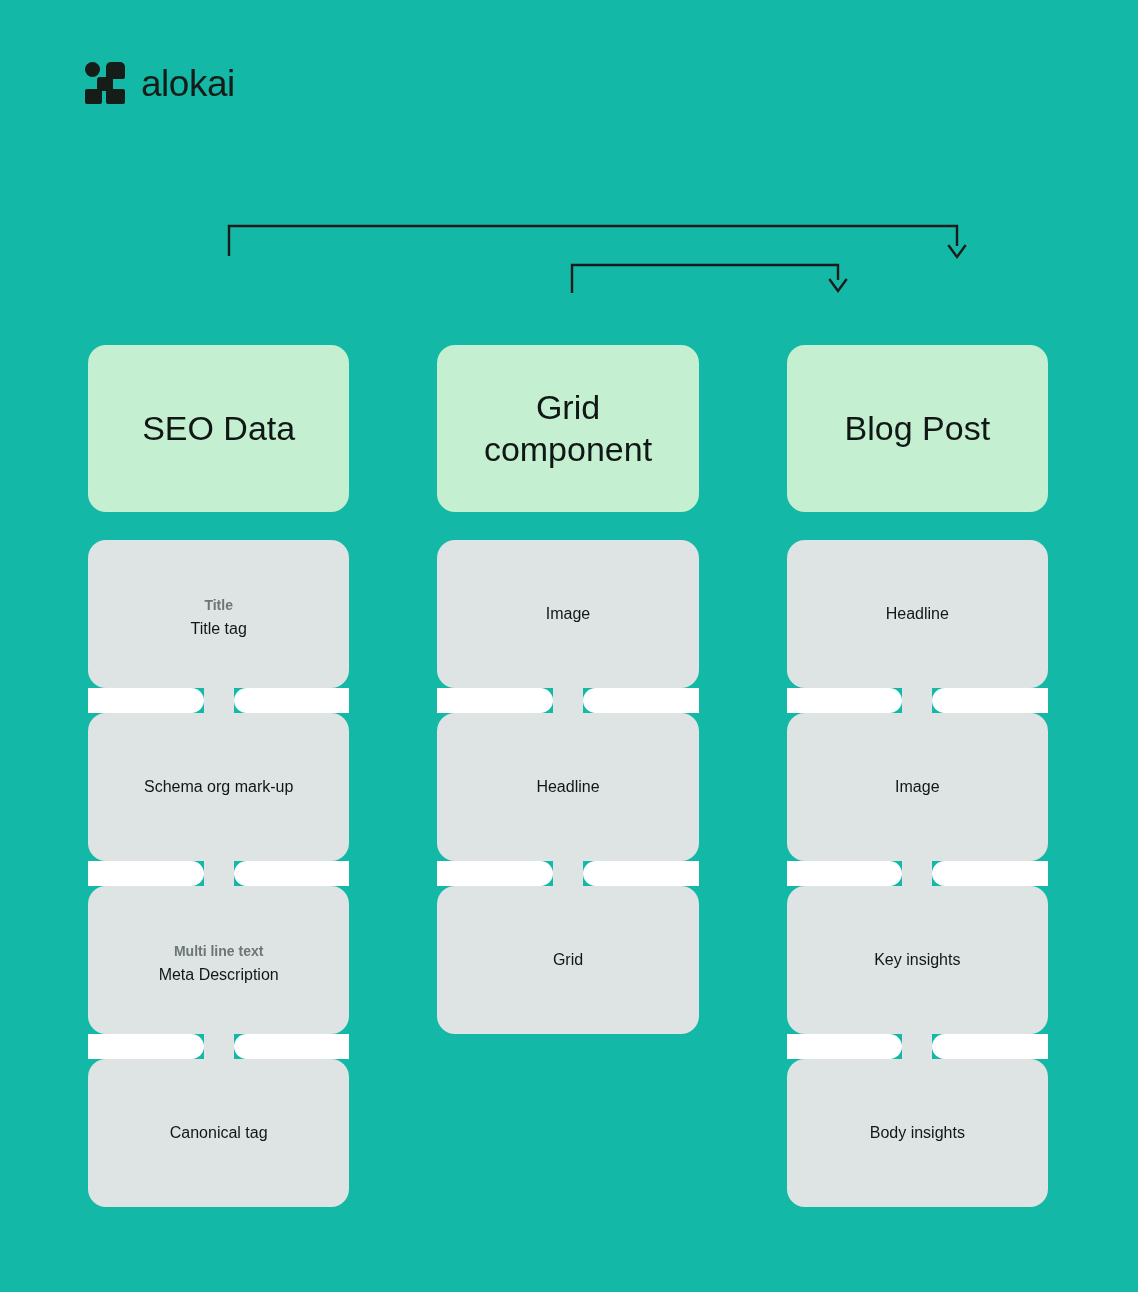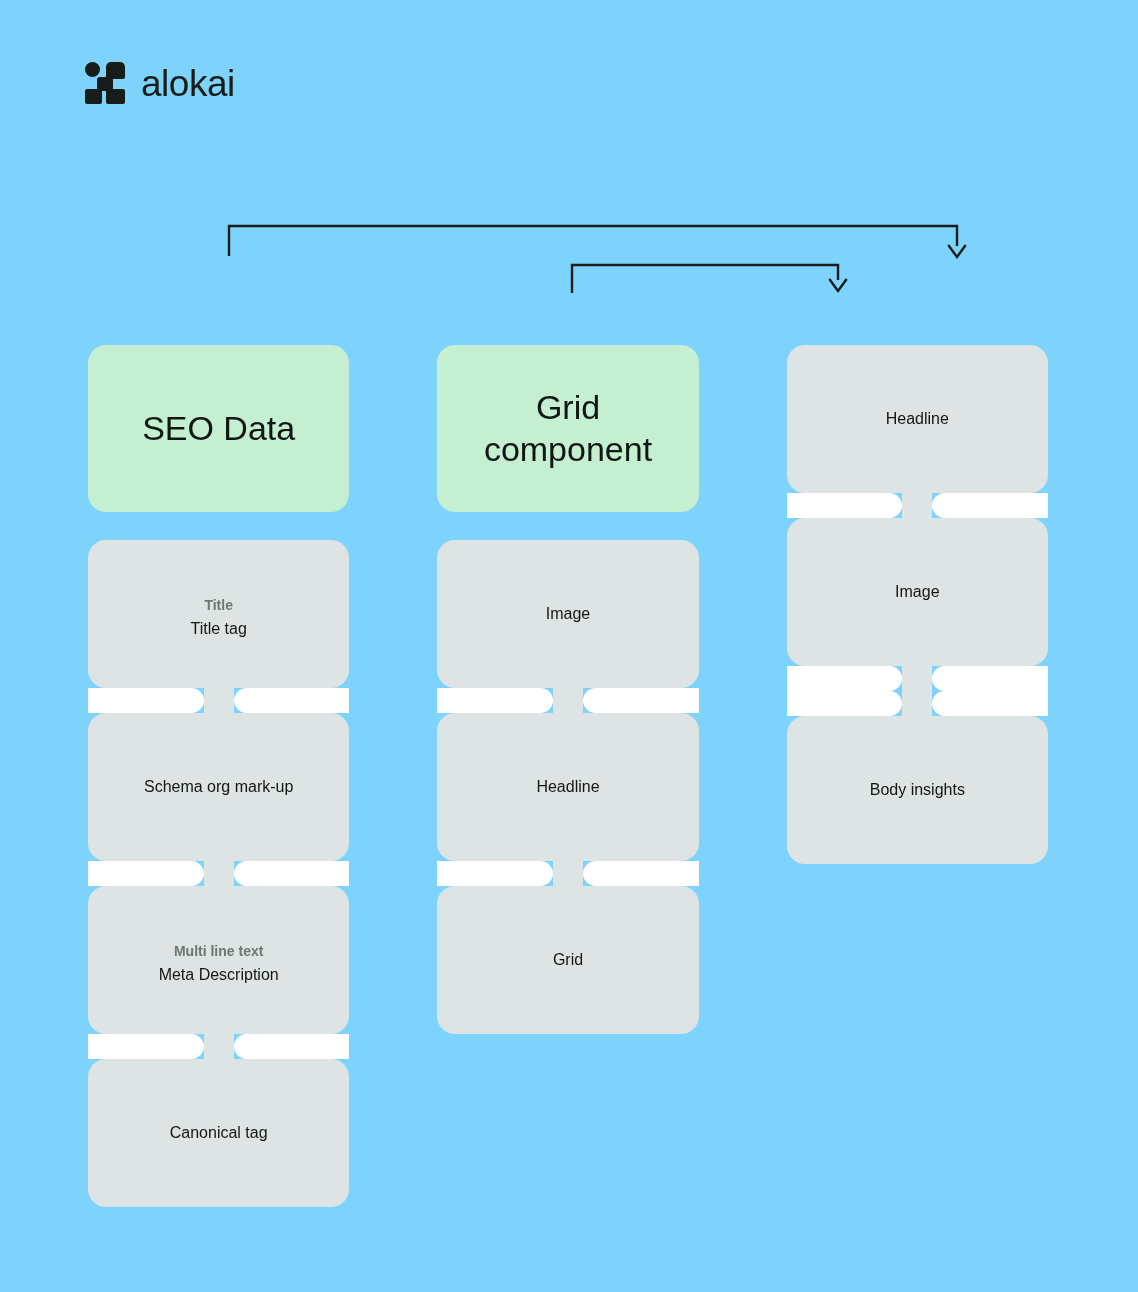--- a/index.html
+++ b/index.html
@@ -3,21 +3,21 @@
 <meta charset="utf-8">
 <title>Alokai Content Model Diagram</title>
 <style>
   * { margin:0; padding:0; box-sizing:border-box; }
   html, body {
     width:1138px; height:1292px;
     background:#ffffff;
     font-family:"Liberation Sans", sans-serif;
     overflow:hidden;
   }
-  #canvas { position:relative; width:1138px; height:1292px; background:#7dd3fc; }
+  #canvas { position:relative; width:1138px; height:1292px; background:#14b8a6; }
 
   
   .logo-wrap { position:absolute; left:85px; top:62px; display:flex; align-items:center; gap:16px; }
   .logo-mark { position:relative; width:40px; height:42px; }
   .logo-mark i { position:absolute; background:#161c18; display:block; }
   .lm-tl { left:0;  top:0;  width:15px; height:15px; border-radius:50%; }
   .lm-tr { left:21px; top:0;  width:19px; height:17px; border-radius:5px 5px 2px 2px; }
   .lm-c  { left:12px; top:15px; width:16px; height:14px; border-radius:3px; }
   .lm-bl { left:0;  top:27px; width:17px; height:15px; border-radius:2px; }
   .lm-br { left:21px; top:27px; width:19px; height:15px; border-radius:2px; }
@@ -169,20 +169,21 @@
         <div class="node">
           <div class="node-box">
             <span class="node-label">Grid</span>
           </div>
 
         </div>
       </div>
     </div>
 
     <div class="column">
+      <div class="col-head">Blog Post</div>
       <div class="stack">
         <div class="node">
           <div class="node-box">
             <span class="node-label">Headline</span>
           </div>
           <div class="connector">
             <span class="bridge"></span>
               <span class="cut cut-l"></span>
               <span class="cut cut-r"></span>
           </div>
@@ -191,20 +192,23 @@
           <div class="node-box">
             <span class="node-label">Image</span>
           </div>
           <div class="connector">
             <span class="bridge"></span>
               <span class="cut cut-l"></span>
               <span class="cut cut-r"></span>
           </div>
         </div>
         <div class="node">
+          <div class="node-box">
+            <span class="node-label">Key insights</span>
+          </div>
           <div class="connector">
             <span class="bridge"></span>
               <span class="cut cut-l"></span>
               <span class="cut cut-r"></span>
           </div>
         </div>
         <div class="node">
           <div class="node-box">
             <span class="node-label">Body insights</span>
           </div>

